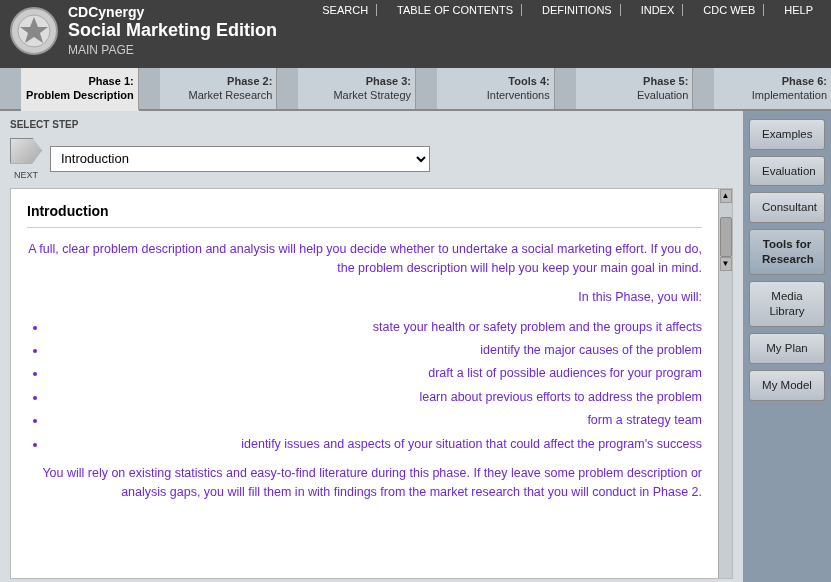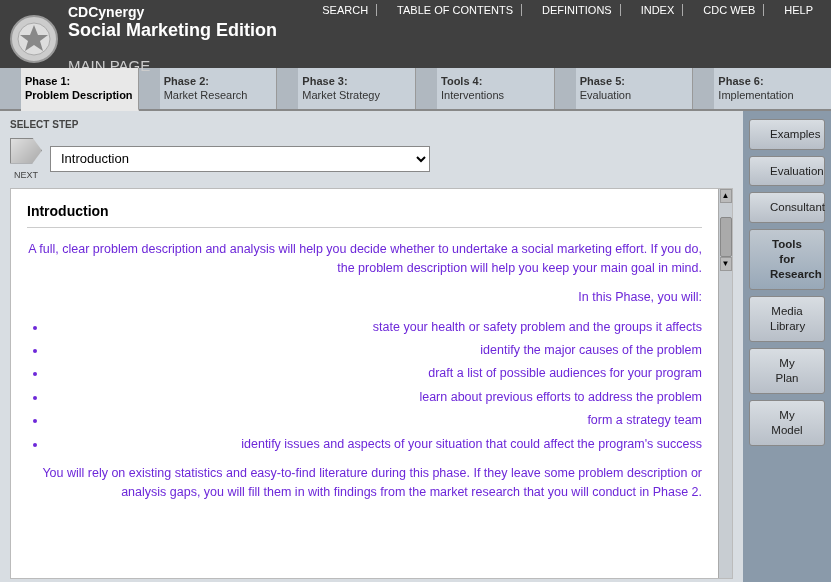--- a/index.html
+++ b/index.html
@@ -46,23 +46,23 @@
     }
     .logo-text .brand {
       font-size: 14px;
       font-weight: bold;
     }
     .logo-text .subtitle {
       font-size: 18px;
       font-weight: bold;
     }
     .main-page-label {
-      font-size: 15px;
+      font-size: 12px;
       color: #ccc;
-      margin-top: 16px;
+      margin-top: 2px;
     }
     .top-nav {
       margin-left: auto;
       display: flex;
       gap: 0;
       align-items: center;
       color: white;
       font-size: 11px;
     }
     .top-nav a {
@@ -75,21 +75,21 @@
     .top-nav a:last-child { border-right: none; }
 
     
     .phase-tabs {
       display: flex;
       background: #b0b8c0;
       border-bottom: 2px solid #888;
     }
     .phase-tab {
       flex: 1;
-      text-align: left;
+      text-align: right;
       padding: 6px 4px;
       font-size: 11px;
       line-height: 1.3;
       cursor: pointer;
       border-right: 1px solid #999;
       background: #c8d0d8;
       color: #333;
       margin-left: 21px;
     }
     .phase-tab:last-child { border-right: none; }
@@ -236,21 +236,21 @@
       background: #8a9aaa;
       display: flex;
       flex-direction: column;
       padding: 8px 6px;
       gap: 6px;
     }
     .sidebar-btn {
       background: linear-gradient(to bottom, #d8dde2, #b8bfc8);
       border: 1px solid #888;
       border-radius: 3px;
-      padding: 7px 20px;
+      padding: 7px 12px;
       text-align: center;
       font-size: 11.5px;
       cursor: pointer;
       color: #222;
       line-height: 1.3;
     }
     .sidebar-btn.tools-research {
       background: linear-gradient(to bottom, #c0c8d0, #98a8b8);
       font-weight: bold;
     }

